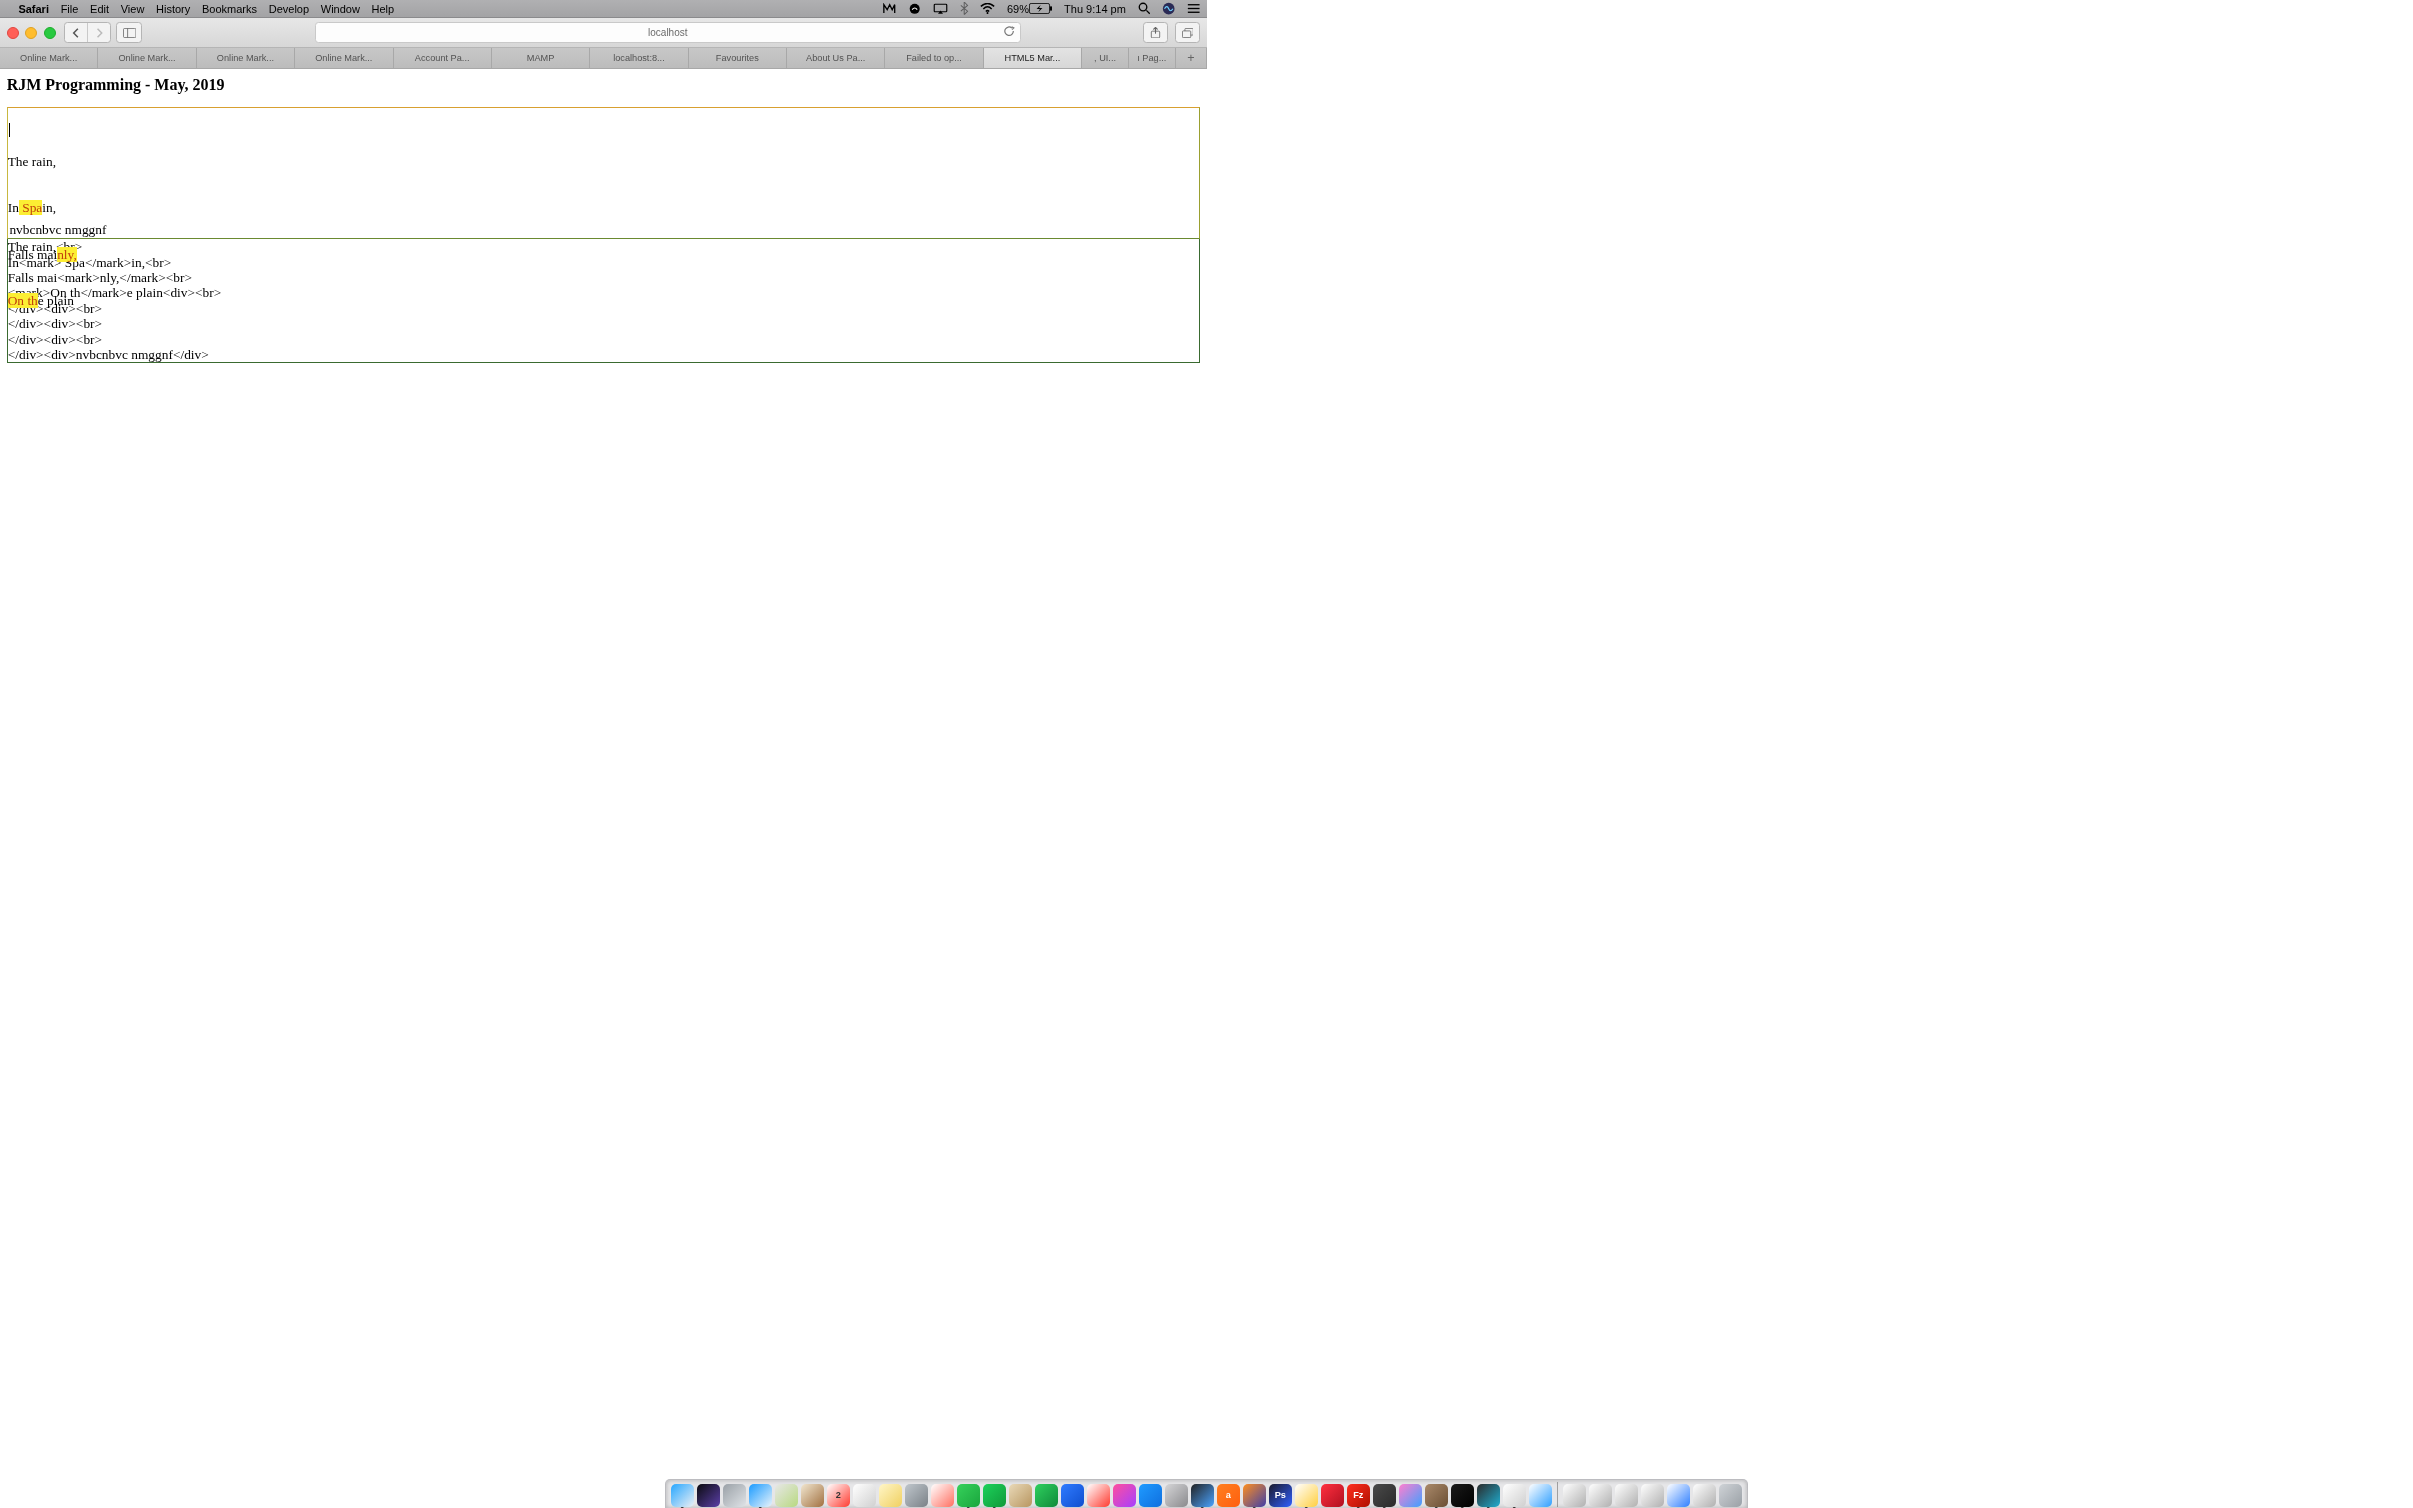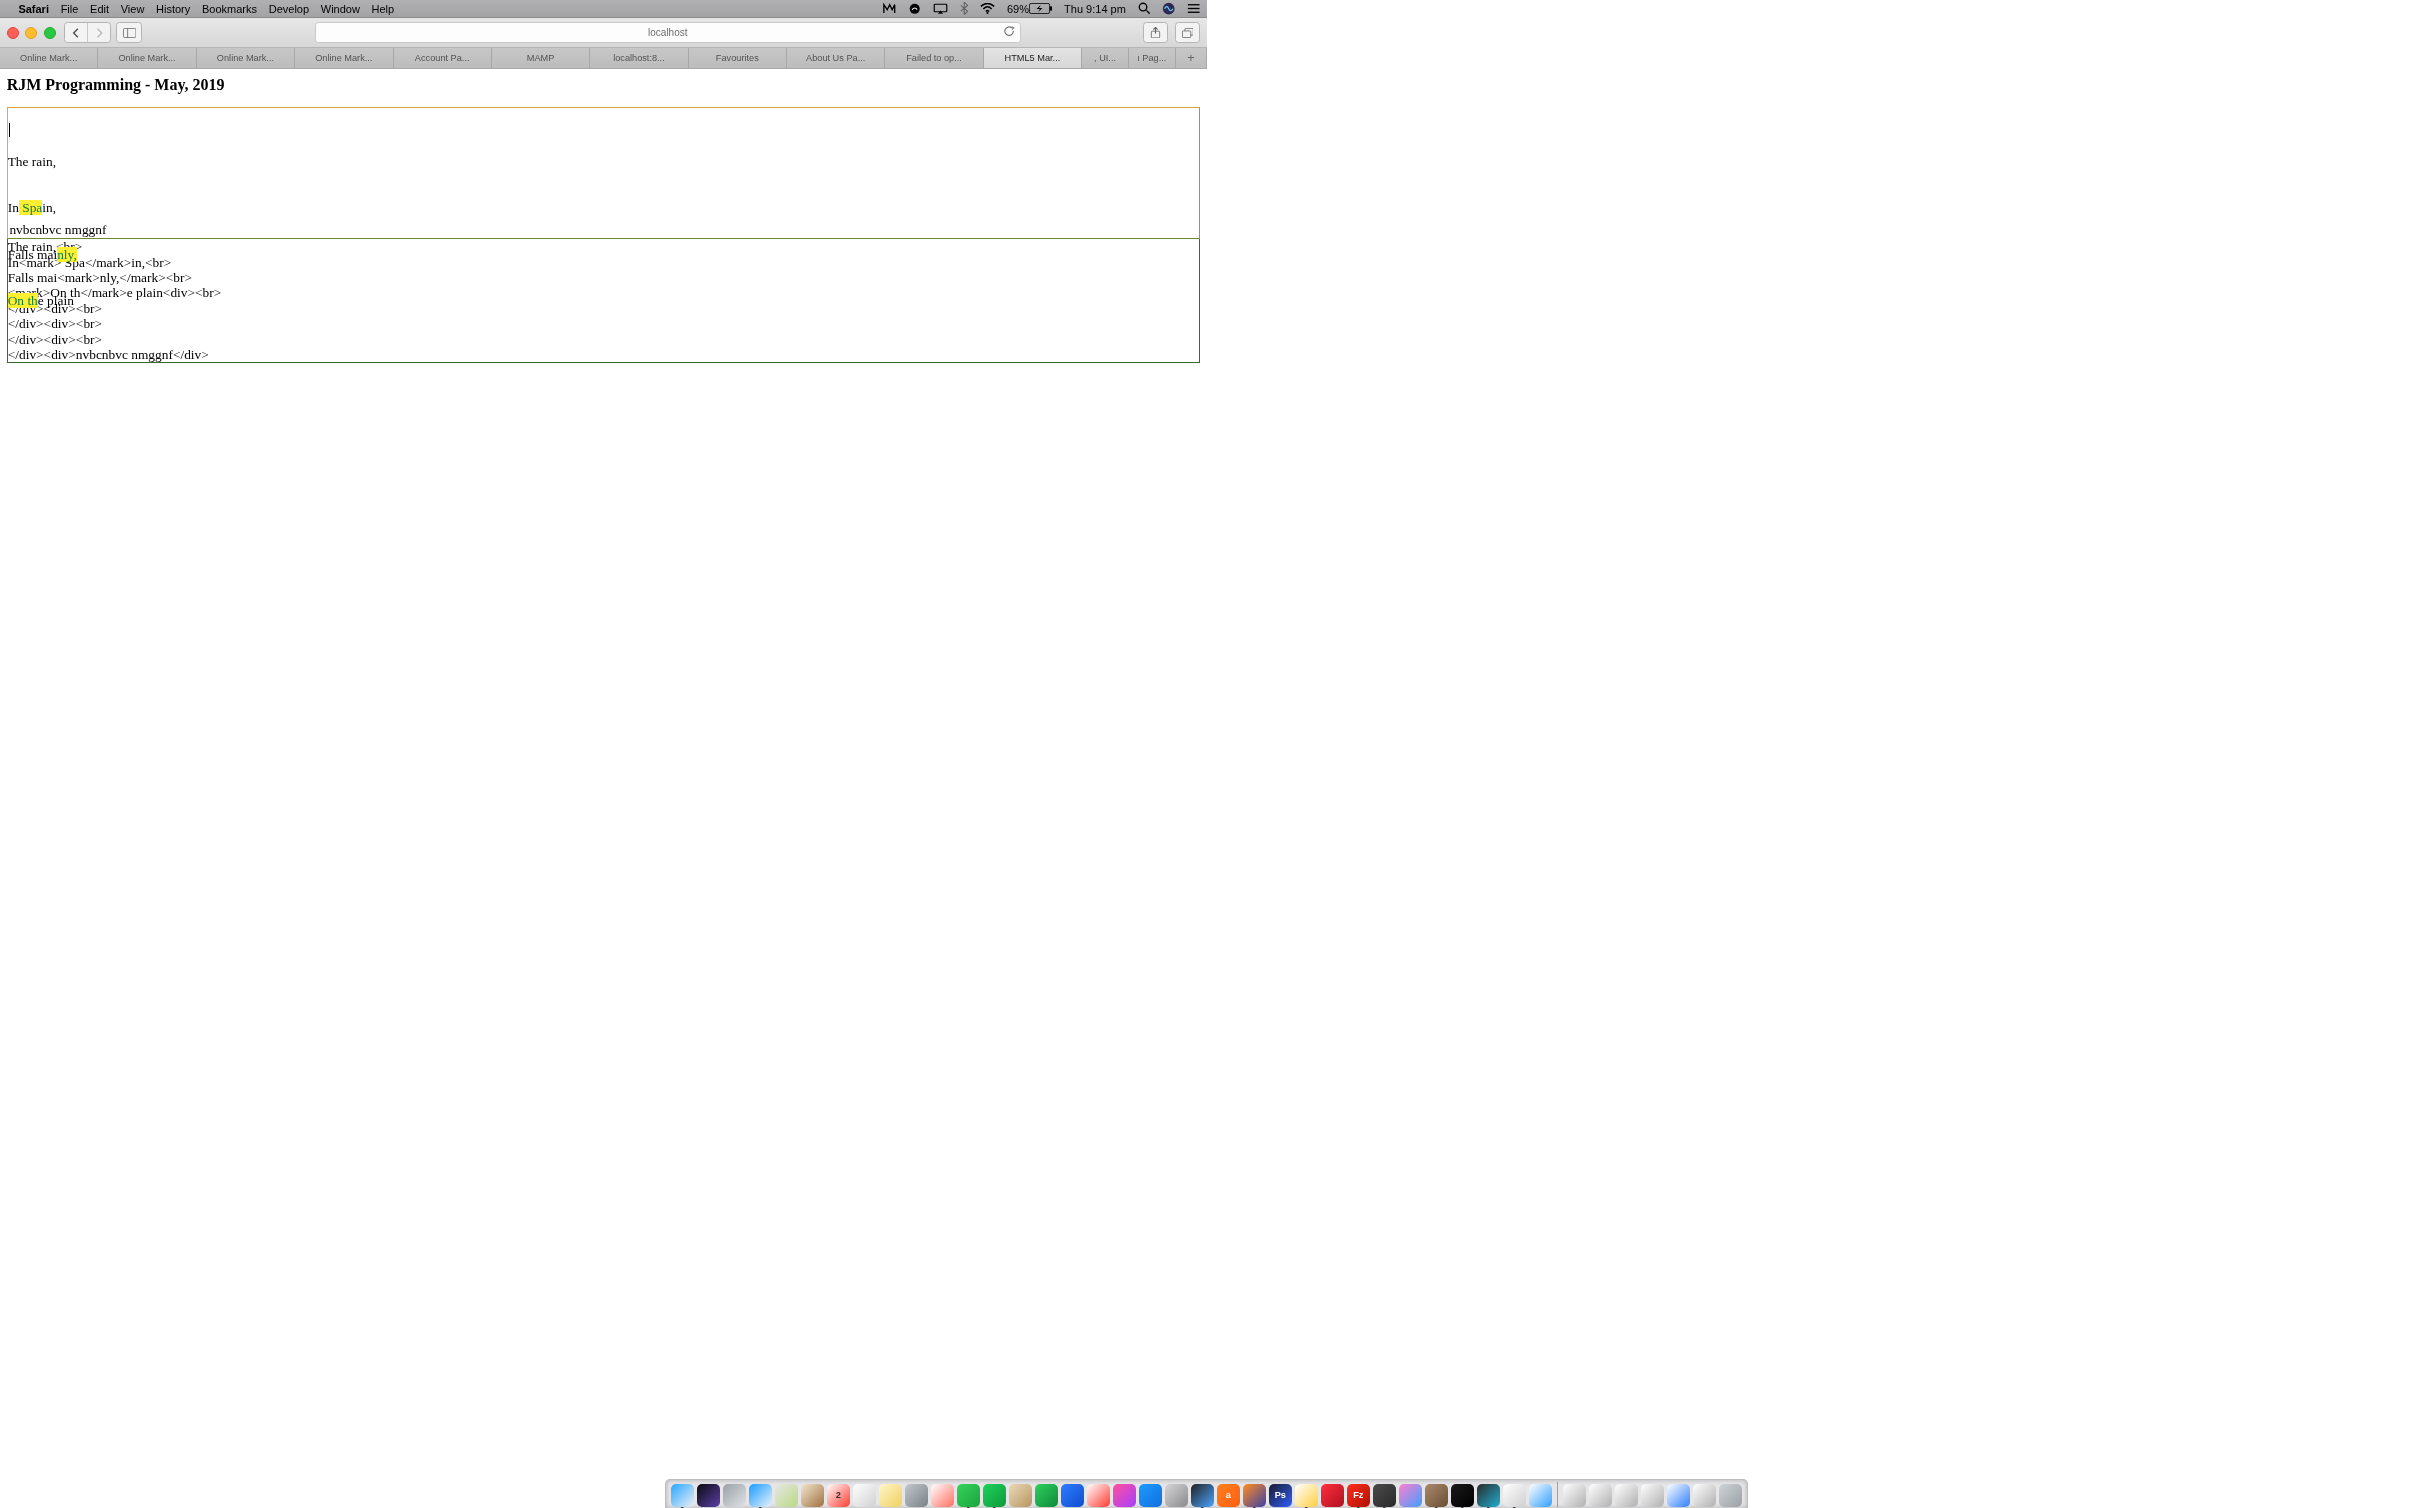--- a/index.html
+++ b/index.html
@@ -146,21 +146,21 @@
     position:relative;
   }
   .box-top .cursor{
     position:absolute;left:1.7px;top:15px;width:0.8px;height:14.2px;background:#000;
   }
   .box-bottom {
     border-color:#3a6a30;
     margin-top:-0.8px;
     min-height:111px;
   }
-  mark { background:#fcee33; color:#15803d;margin-top:36px; }
+  mark { background:#fcee33; color:#c2410c;margin-top:36px; }
 
   .box-top .l { display:block; }
 
   
   .dockwrap{
     position:absolute;left:0;right:0;bottom:0;
     display:flex;justify-content:center;
   }
   .dock{
     background:rgba(210,210,214,.55);

